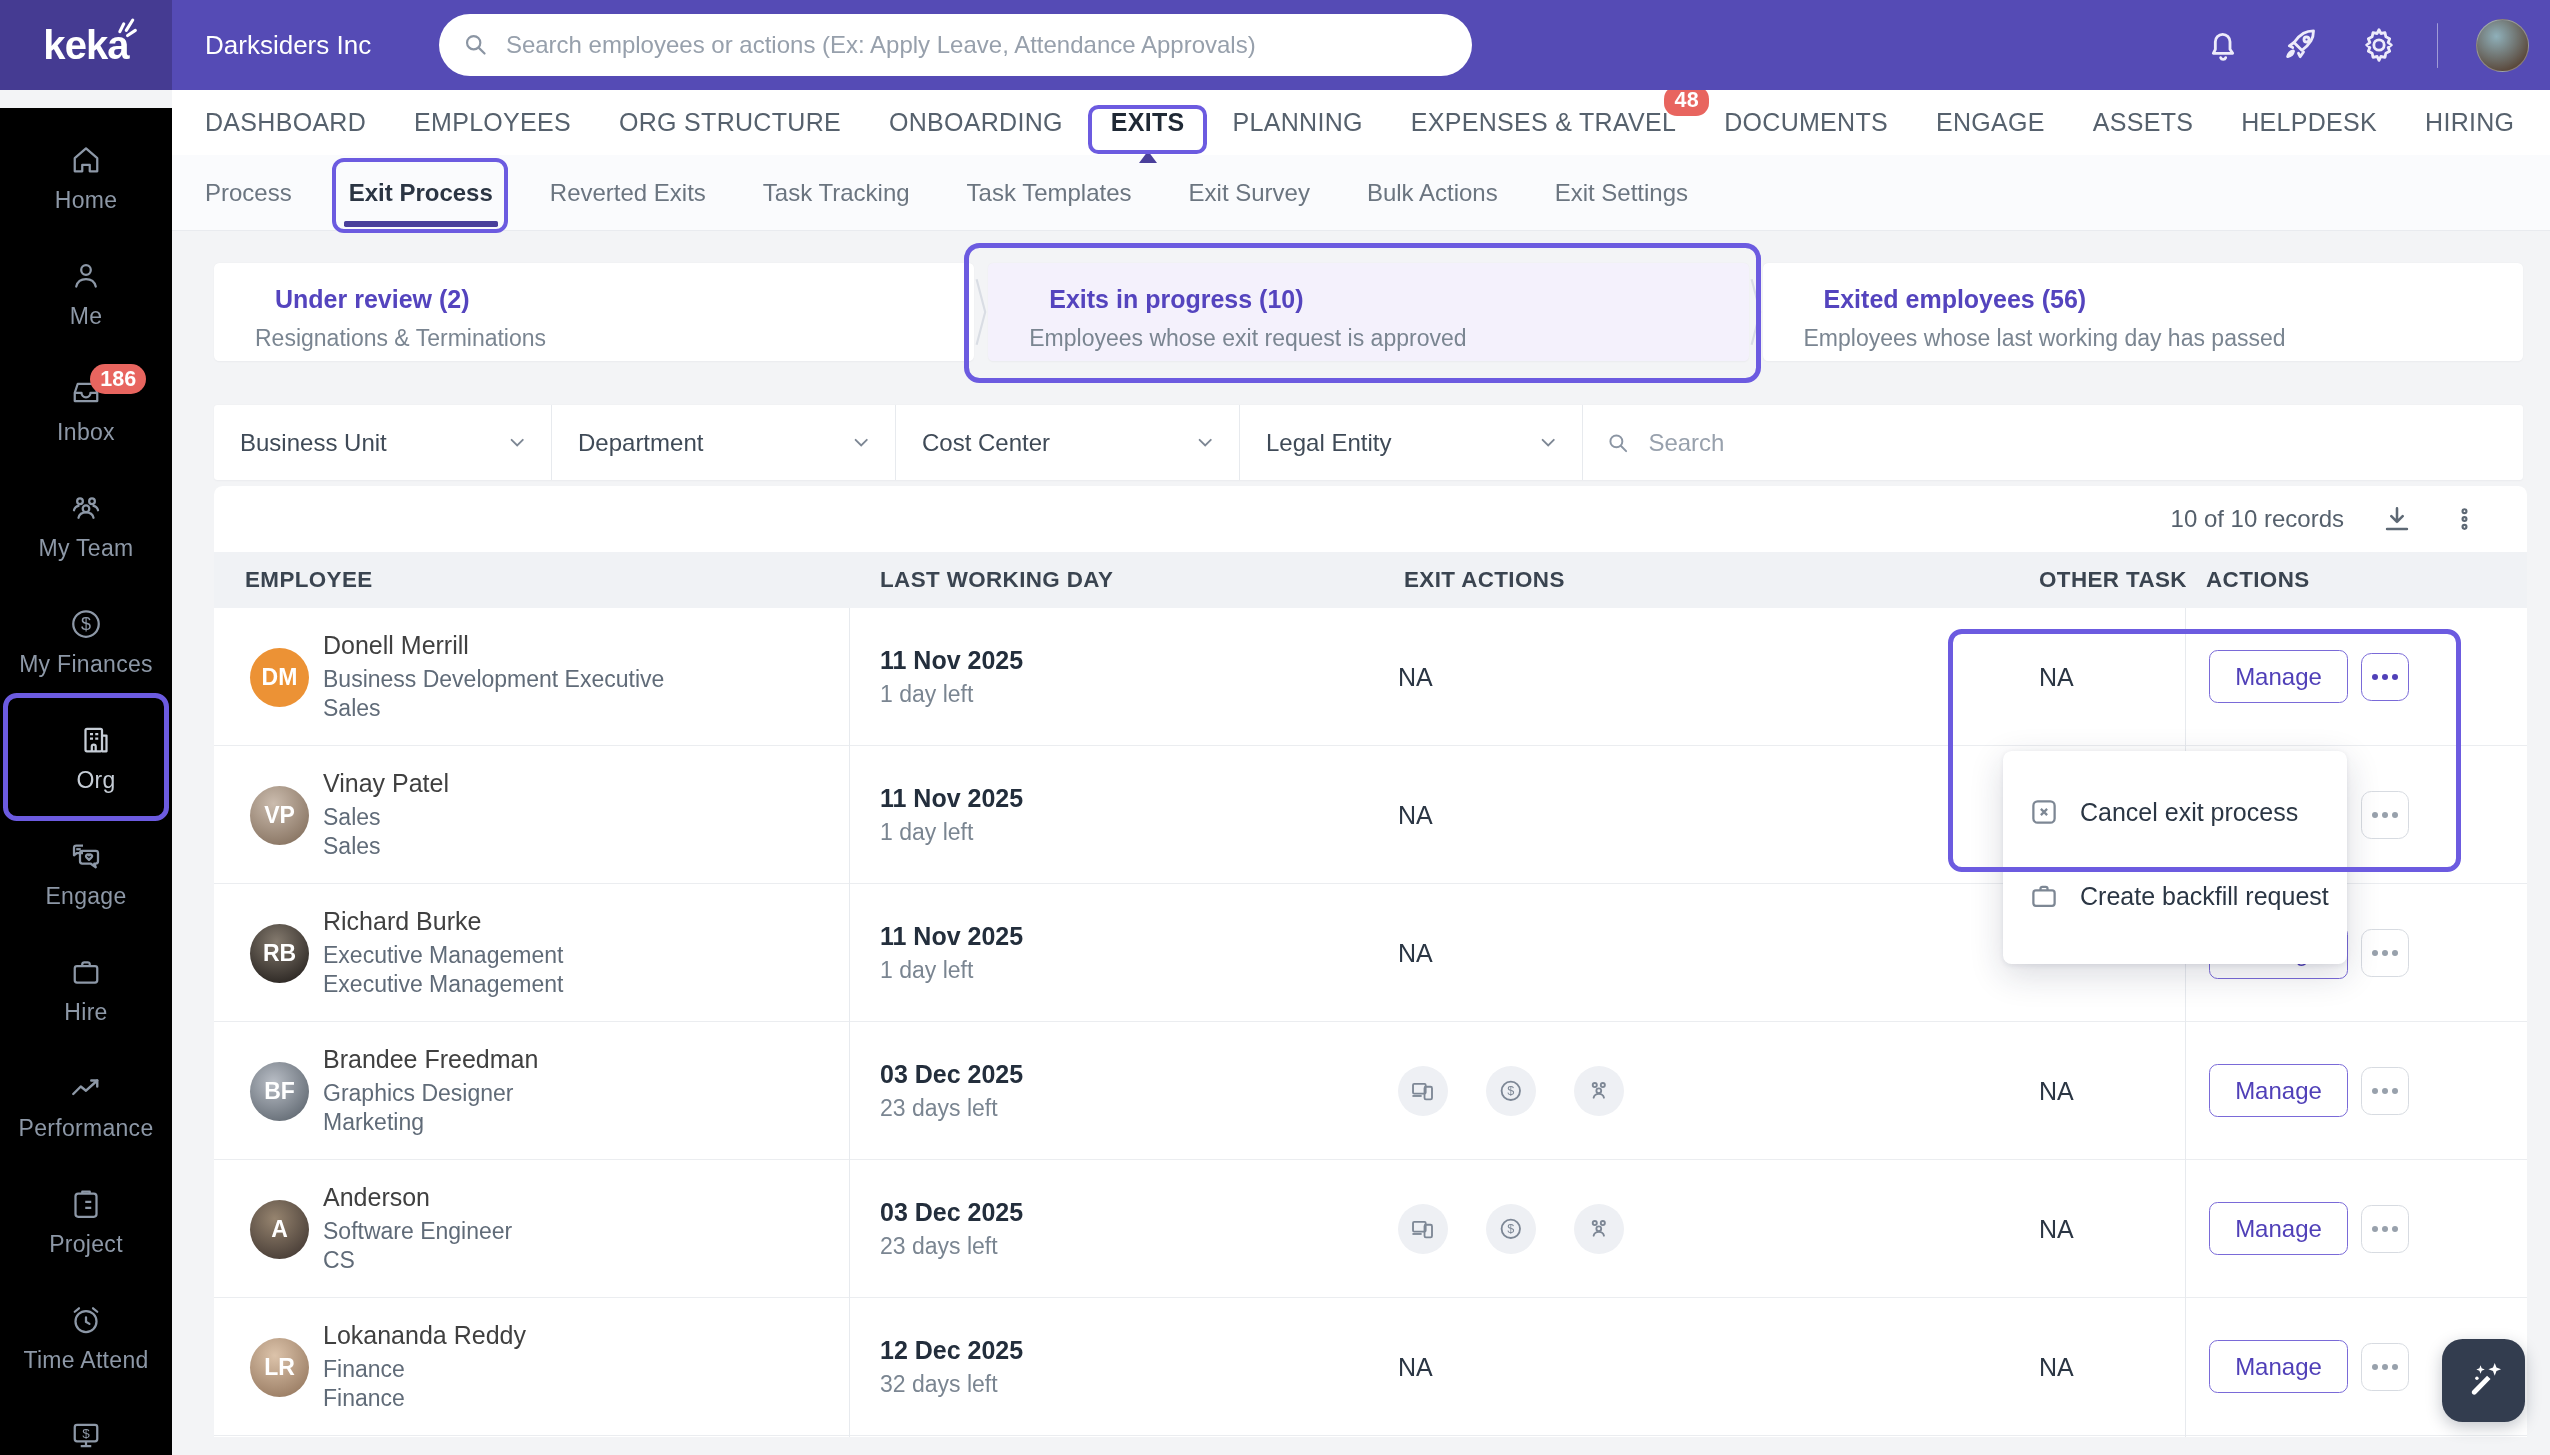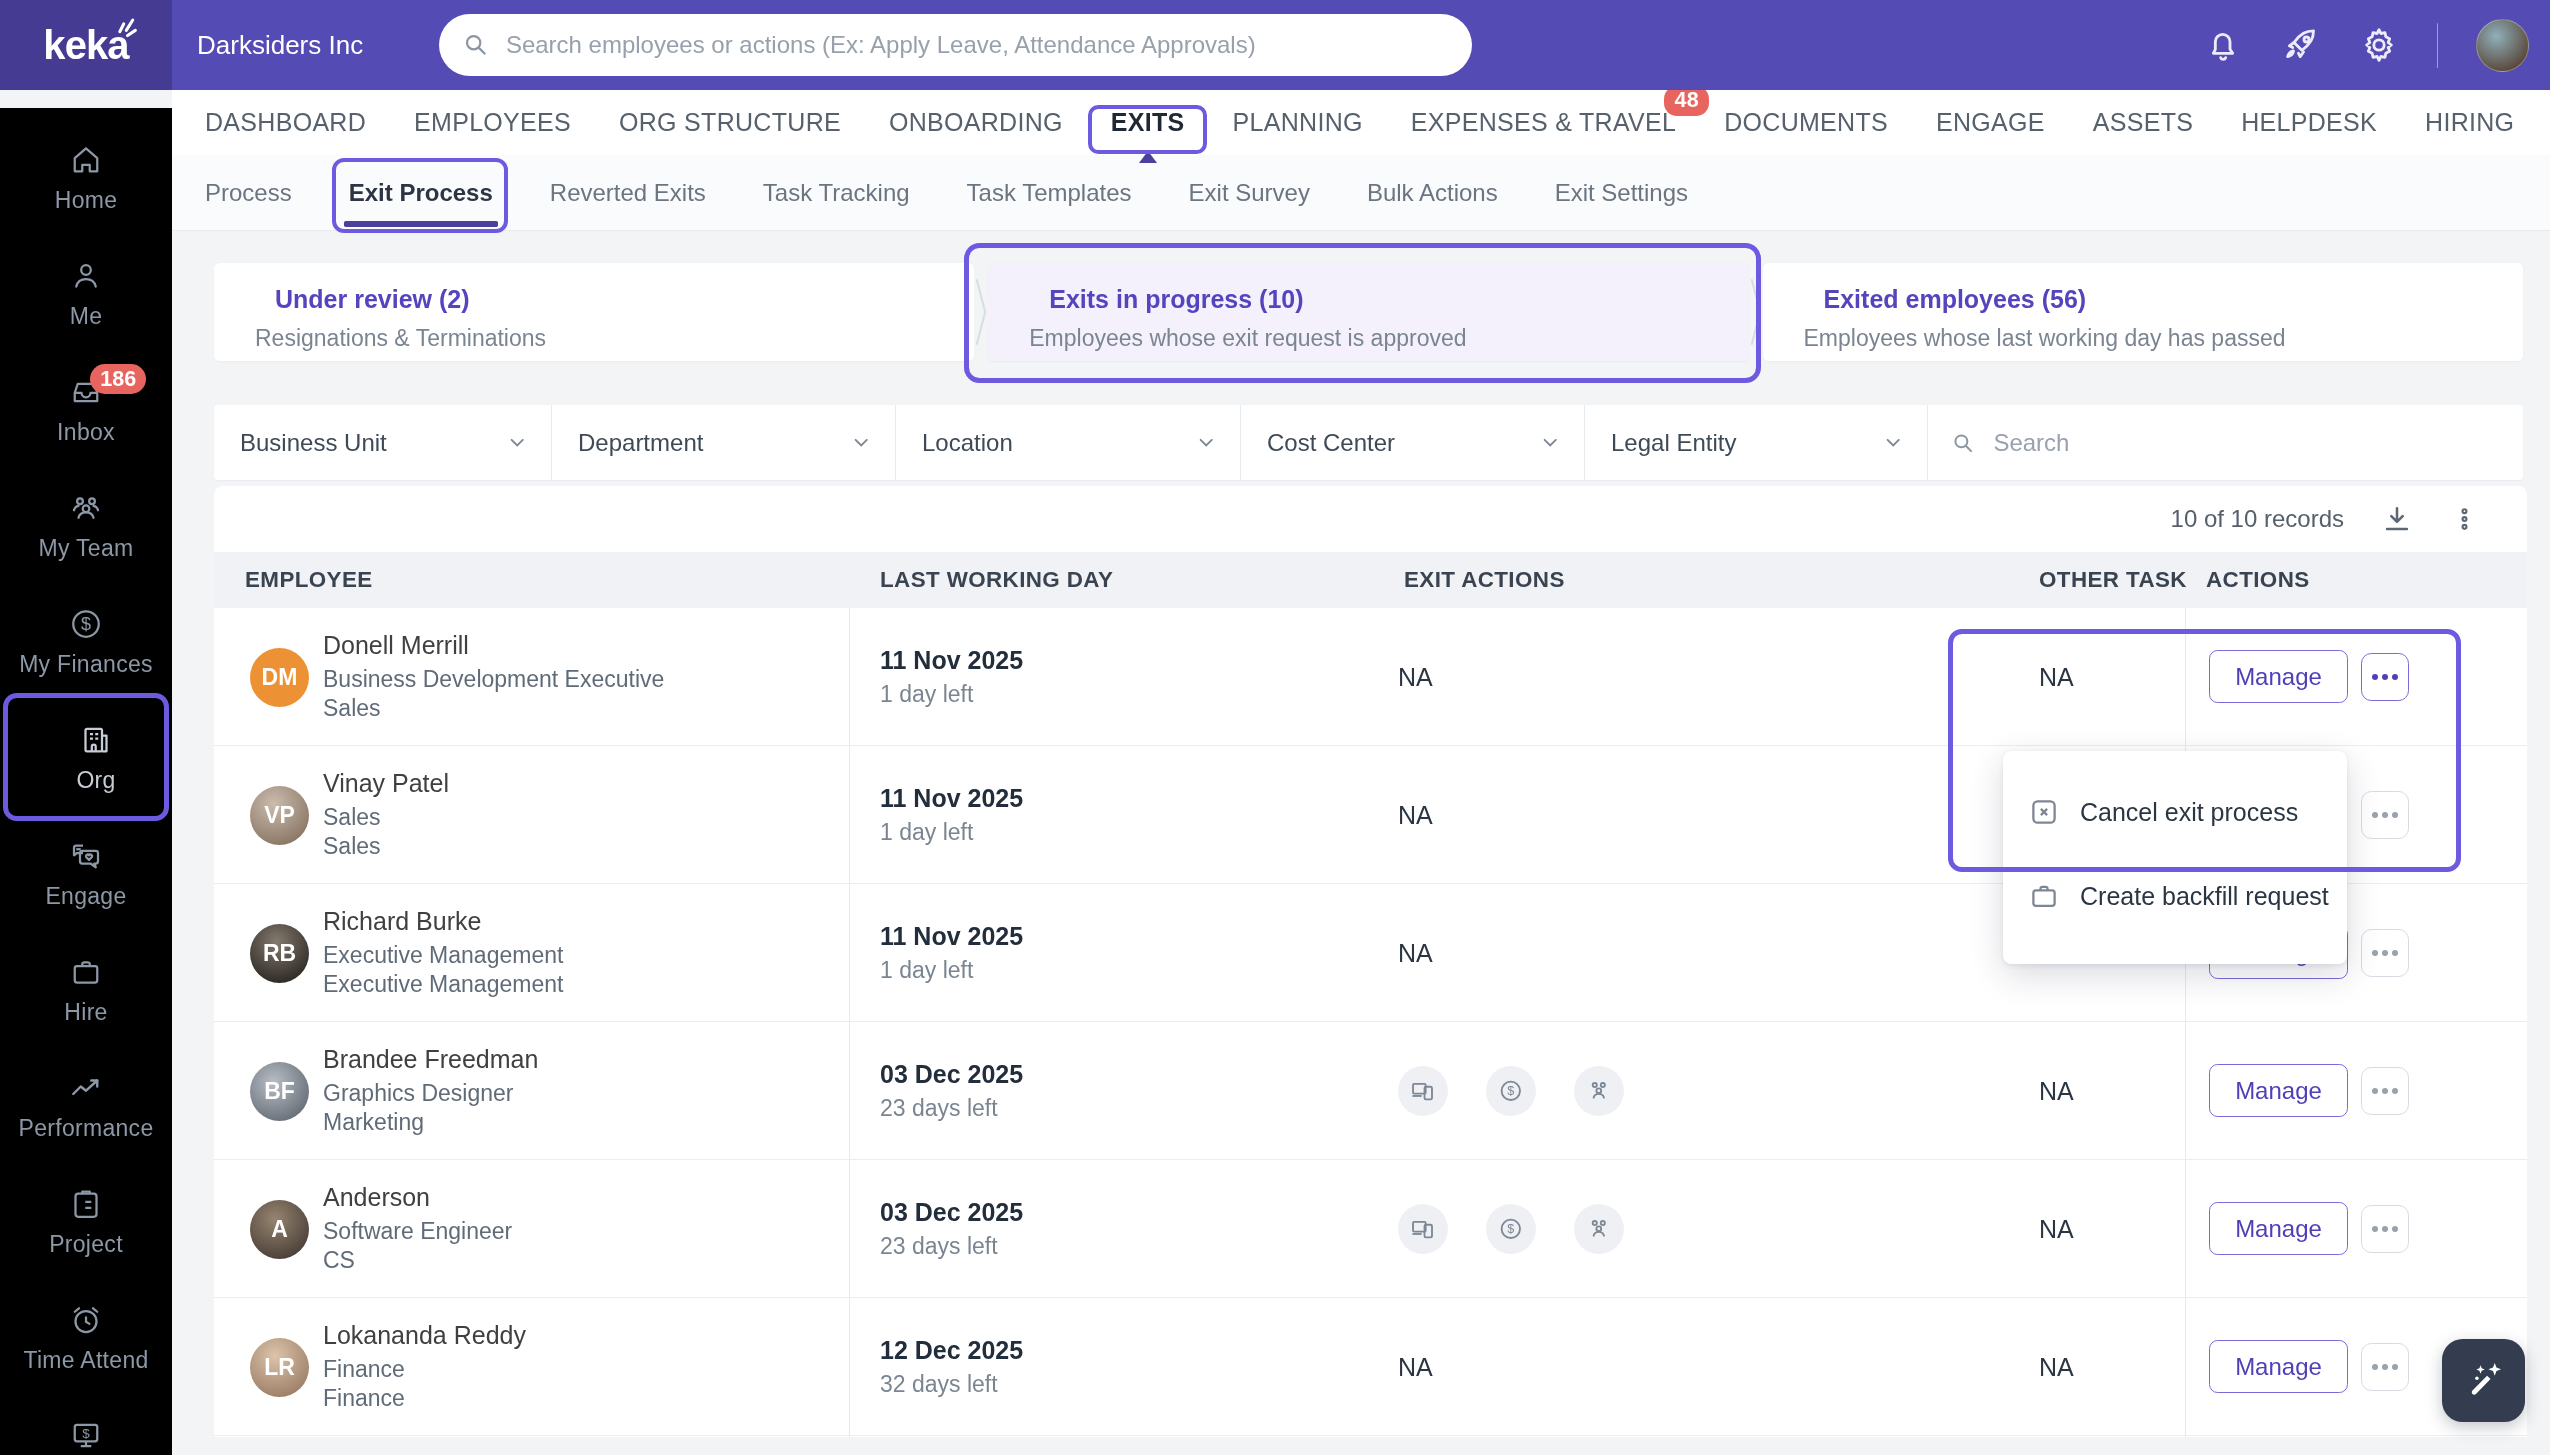--- a/index.html
+++ b/index.html
@@ -6,21 +6,21 @@
   body { background:#e8eaee; font-family:"Liberation Sans", sans-serif; }
   .app { position:relative; width:2550px; height:1455px; background:#F3F4F6; overflow:hidden;
          font-family:"Liberation Sans", sans-serif; }
 
   
   .topbar { position:absolute; left:0; top:0; width:2550px; height:90px; background:#554BB5; z-index:20; }
   .logo-box { position:absolute; left:0; top:0; width:172px; height:90px; background:#453B92;
               display:flex; align-items:center; justify-content:center; }
   .logo-word { color:#fff; font-size:40px; font-weight:800; letter-spacing:-0.9px; position:relative; }
   .logo-spark { position:absolute; right:-13.8px; top:-12px; }
-  .company { position:absolute; left:197px; top:0; height:90px; display:flex; align-items:center;
+  .company { position:absolute; left:205px; top:0; height:90px; display:flex; align-items:center;
              color:#fff; font-size:26px; }
   .gsearch { position:absolute; left:439px; top:13.8px; width:1033px; height:62px; background:#fff;
              border-radius:31px; display:flex; align-items:center; padding:0 22.4px; }
   .gsearch svg { flex:0 0 auto; }
   .gsearch input { border:none; outline:none; font-size:24px; color:#3a4450; margin-left:15.5px; width:904px;
                    font-family:"Liberation Sans", sans-serif; background:transparent; }
   .gsearch input::placeholder { color:#97A0AC; }
   .top-icons { position:absolute; right:20.7px; top:0; height:90px; display:flex; align-items:center; gap:38px; }
   .tico { color:#EDEBFA; display:flex; }
   .tdivider { width:1.7px; height:45px; background:rgba(255,255,255,.45); border-radius:0.9px; }
@@ -369,28 +369,20 @@
     <div class="fsec w1">
       <span>Business Unit</span>
       <span class="chev">
           <svg width="22.4" height="22.4" viewBox="0 0 24 24" fill="none" stroke="currentColor" stroke-width="2" stroke-linecap="round">
             <path d="M6 9.5l6 6 6-6"></path>
           </svg>
         </span>
     </div>
     <div class="fsec w2">
       <span>Department</span>
-      <span class="chev">
-          <svg width="22.4" height="22.4" viewBox="0 0 24 24" fill="none" stroke="currentColor" stroke-width="2" stroke-linecap="round">
-            <path d="M6 9.5l6 6 6-6"></path>
-          </svg>
-        </span>
-    </div>
-    <div class="fsec w3">
-      <span>Location</span>
       <span class="chev">
           <svg width="22.4" height="22.4" viewBox="0 0 24 24" fill="none" stroke="currentColor" stroke-width="2" stroke-linecap="round">
             <path d="M6 9.5l6 6 6-6"></path>
           </svg>
         </span>
     </div>
     <div class="fsec w4">
       <span>Cost Center</span>
       <span class="chev">
           <svg width="22.4" height="22.4" viewBox="0 0 24 24" fill="none" stroke="currentColor" stroke-width="2" stroke-linecap="round">

